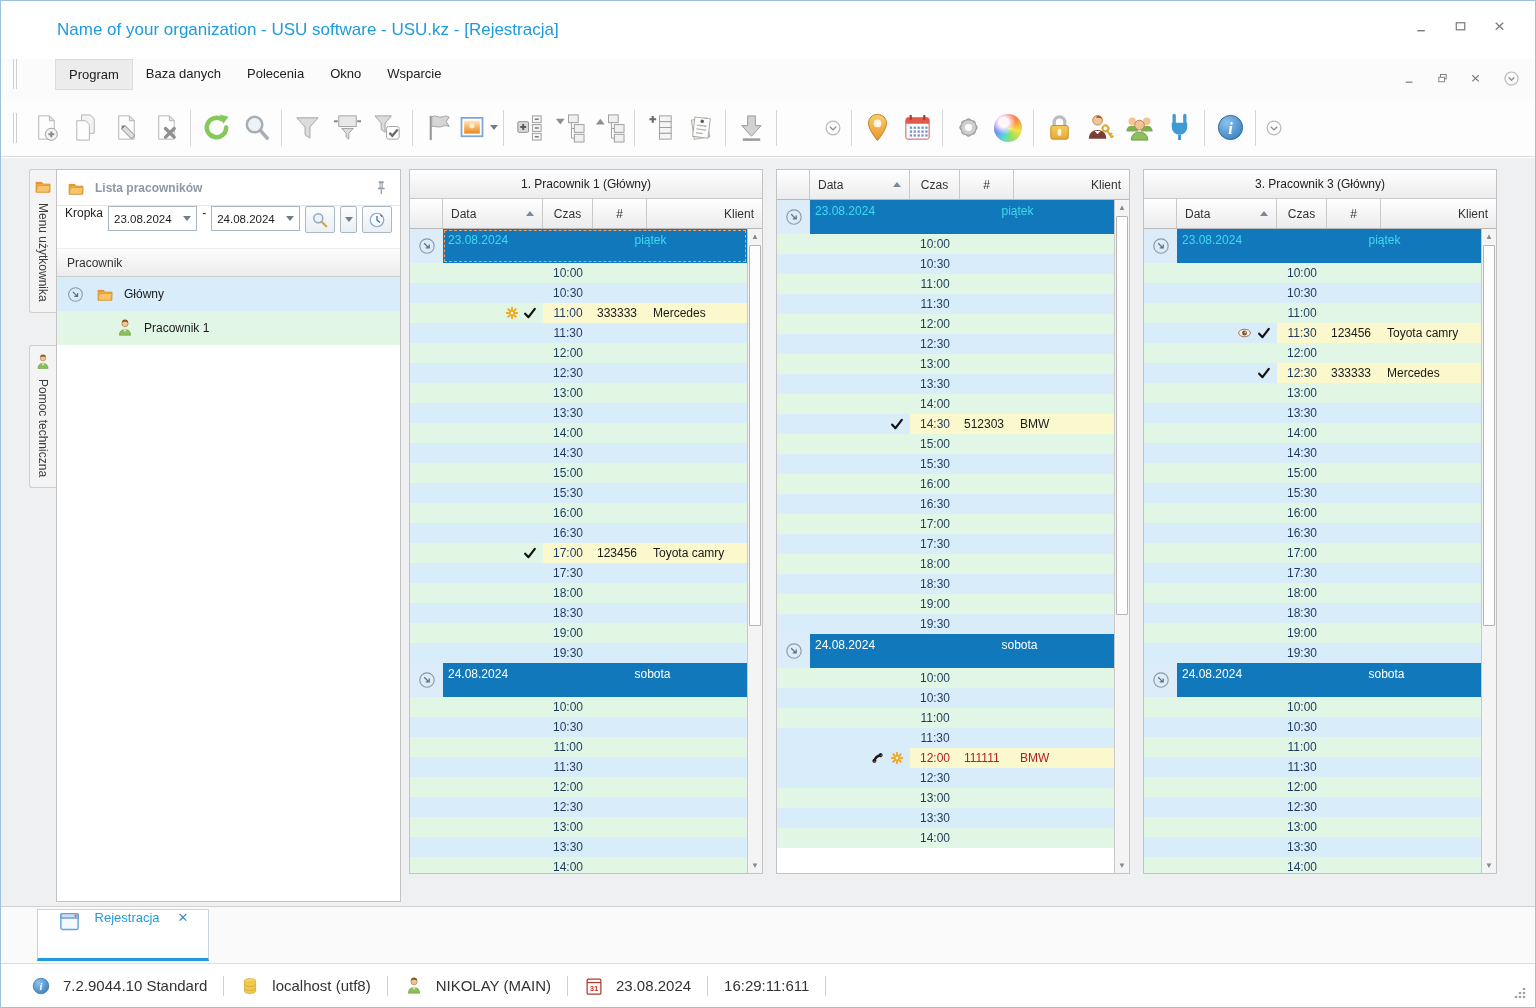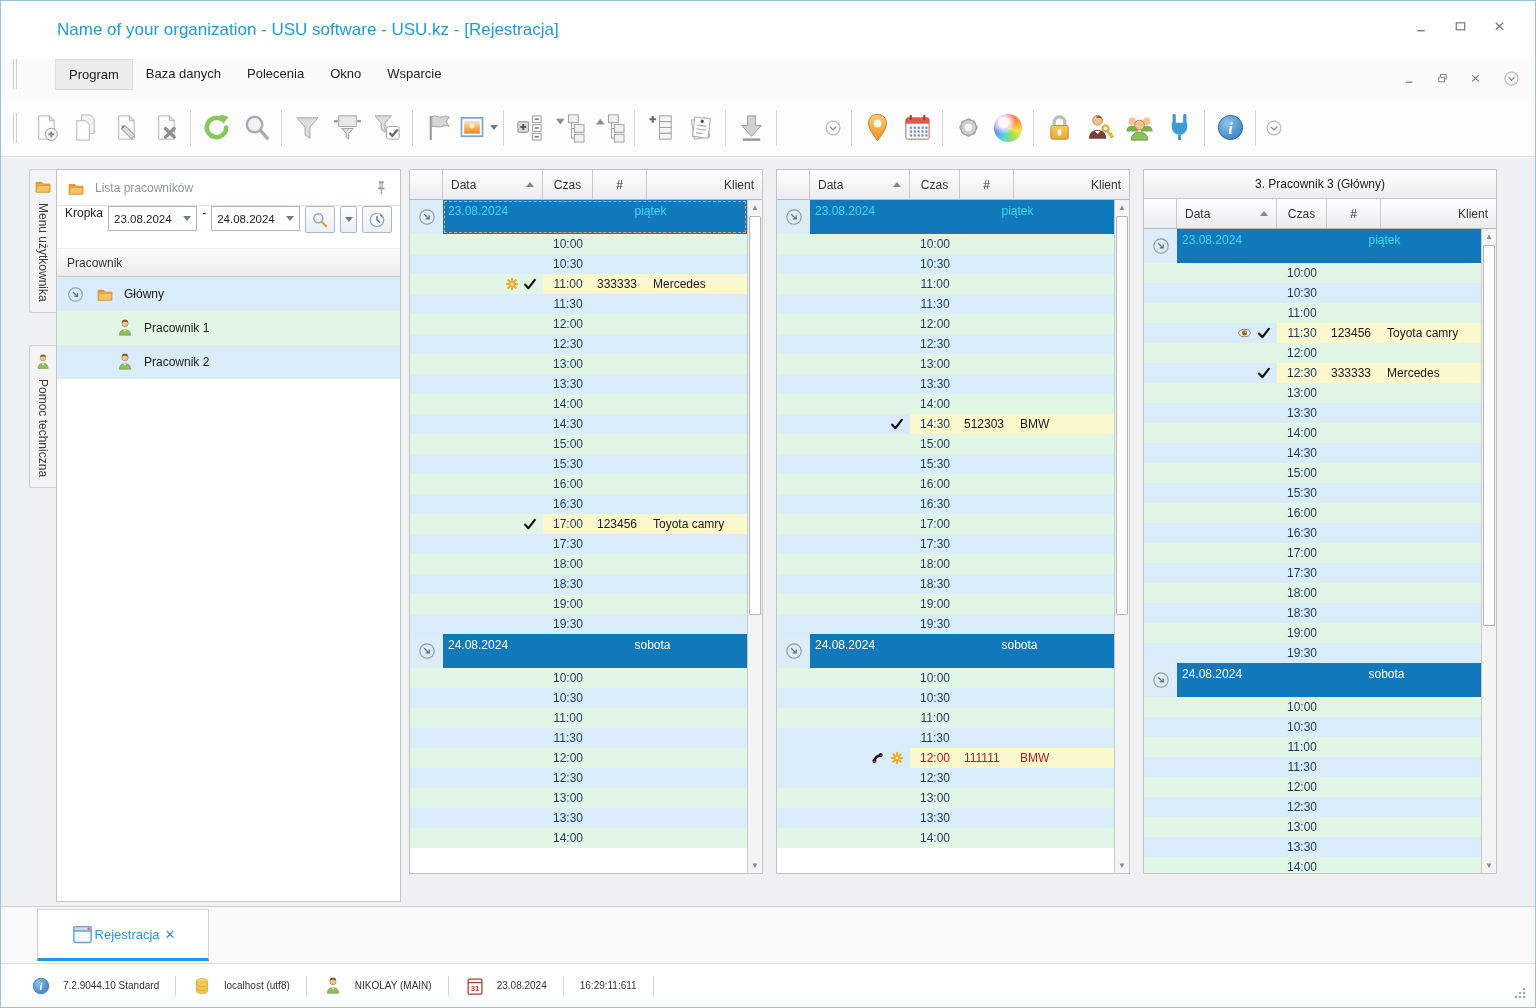--- a/index.html
+++ b/index.html
@@ -49,21 +49,21 @@
   .vtabs{position:absolute;left:28px;top:11px;width:27px}
   .vtab{width:27px;background:#f4f4f4;border:1px solid #cfcfcf;border-right:none;border-radius:3px 0 0 3px;
         display:flex;flex-direction:column;align-items:center;padding-top:7px;gap:8px;margin-bottom:32px}
   .vtab .icon{width:18px;height:18px}
   .vtab .vlabel{writing-mode:vertical-rl;font-size:12px;color:#3c3c3c;padding-bottom:10px}
 
   
   .sidepanel{position:absolute;left:55px;top:11px;width:345px;height:733px;background:#fff;border:1px solid var(--bordergray)}
   .sp-header{height:36px;display:flex;align-items:center;padding:0 9px;border-bottom:1px solid #e4e4e4}
   .sp-header .icon{width:20px;height:18px}
-  .sp-title{flex:1;margin-left:9px;font-weight:normal;color:#8d98a5}
+  .sp-title{flex:1;margin-left:9px;font-weight:bold;color:#8d98a5}
   .pin-btn{width:18px;height:18px}
   .filter-row{height:43px;display:flex;padding:0 8px;gap:5px;border-bottom:1px solid #eee}
   .combo{width:92px;height:25px;border:1px solid #aab8c4;background:#fff;display:flex;align-items:center}
   .combo .val{flex:1;padding-left:5px;font-size:11.5px;white-space:nowrap;overflow:hidden;width:62px}
   .combo .caret{width:18px;display:flex;justify-content:center}
   .caret-tri{width:0;height:0;border-left:4px solid transparent;border-right:4px solid transparent;border-top:5px solid #6f7d89}
   .mini-btn{height:27px;border:1px solid #aab8c4;background:linear-gradient(#fdfdfd,#e9eff5);border-radius:2px;display:flex;align-items:center;justify-content:center}
   .mini-btn.w30{width:31px}.mini-btn.w17{width:17px}
   .mini-btn .icon{width:18px;height:18px}
   .tree-head{height:28px;background:linear-gradient(#fcfcfc,#ececec);border-bottom:1px solid #c9c9c9;display:flex;align-items:center;padding-left:10px;color:#333}
@@ -108,30 +108,30 @@
   .kl{flex:1;padding-left:6px;color:#1a1a1a}
   .rw.red .cz,.rw.red .nm,.rw.red .kl{color:var(--red)}
   .vscroll{width:15px;border-left:1px solid #c9c9c9;background:#f4f4f4;display:flex;flex-direction:column}
   .varrow{height:15px;display:flex;align-items:center;justify-content:center;color:#8a8a8a;font-size:8px}
   .vtrack{flex:1;position:relative}
   .vthumb{position:absolute;top:1px;left:1px;right:1px;height:62%;background:#fdfdfd;border:1px solid #b5b5b5;border-radius:1px}
 
   
   .tabbar{position:absolute;top:905px;left:0;right:0;height:57px;background:#fafafa;border-top:1px solid #d0d0d0}
   .tab{position:absolute;left:36px;top:2px;width:172px;height:52px;background:#fff;border:1px solid #c9d4dc;border-bottom:3px solid var(--accent);
-       display:flex;align-items:center;justify-content:center;gap:1px}
+       display:flex;justify-content:center;gap:14px}
   .tab .icon{width:23px;height:23px}
   .tab .tablabel{color:var(--accent);font-size:13px}
   .tab .close{color:#3f8cc6;font-weight:bold;font-size:13px;margin-left:4px}
 
   
   .statusbar{position:absolute;top:962px;left:0;right:0;bottom:0;background:#fff;border-top:1px solid #d8dde2;display:flex;align-items:center;padding-left:30px}
   .sb-item{display:flex;align-items:center;gap:12px}
   .sb-item .icon{width:20px;height:20px}
-  .sb-text{color:#333;font-size:10px}
+  .sb-text{color:#333;font-size:15px}
   .sb-sep{width:1px;height:20px;background:#ccd4da;margin:0 16px}
   .sb-grip{position:absolute;right:7px;bottom:6px;width:16px;height:16px}
 </style>
 </head>
 <body>
 
 <div class="window">
 
   <div class="titlebar">
     <span class="icon logo"></span>
@@ -629,36 +629,26 @@
             <span class="icon person">
               <svg viewBox="0 0 32 32">
                 <circle cx="16" cy="9" r="5" fill="#f2c493" stroke="#a8763f"></circle>
                 <path d="M11 7.5a5 5 0 0 1 10 0c-2.5-2-7.5-2-10 0z" fill="#8a5a2a"></path>
                 <path d="M7 27.5c0-6 4-9.3 9-9.3s9 3.3 9 9.3z" fill="#8cc05a" stroke="#6a9a40"></path>
                 <path d="M13 18.5l3 3.5 3-3.5z" fill="#eef8e6"></path>
               </svg>
             </span>
             <span class="tlabel">Pracownik 1</span>
           </div>
-          <div class="trow b">
-            <span class="icon person">
-              <svg viewBox="0 0 32 32">
-                <circle cx="16" cy="9" r="5" fill="#f2c493" stroke="#a8763f"></circle>
-                <path d="M11 7.5a5 5 0 0 1 10 0c-2.5-2-7.5-2-10 0z" fill="#8a5a2a"></path>
-                <path d="M7 27.5c0-6 4-9.3 9-9.3s9 3.3 9 9.3z" fill="#8cc05a" stroke="#6a9a40"></path>
-                <path d="M13 18.5l3 3.5 3-3.5z" fill="#eef8e6"></path>
-              </svg>
-            </span>
-            <span class="tlabel">Pracownik 2</span>
-          </div>
         </div>
     </div>
 
     <div class="columns" id="columns">
         <div class="column">
+          <div class="col-title">1. Pracownik 1 (Główny)</div>
           <div class="col-head">
             <span class="hc hgut"></span>
             <span class="hc hdata">
               <span>Data</span>
               <span class="sort-asc"></span>
             </span>
             <span class="hc hczas">Czas</span>
             <span class="hc hnum">#</span>
             <span class="hc hklient">Klient</span>
           </div>

